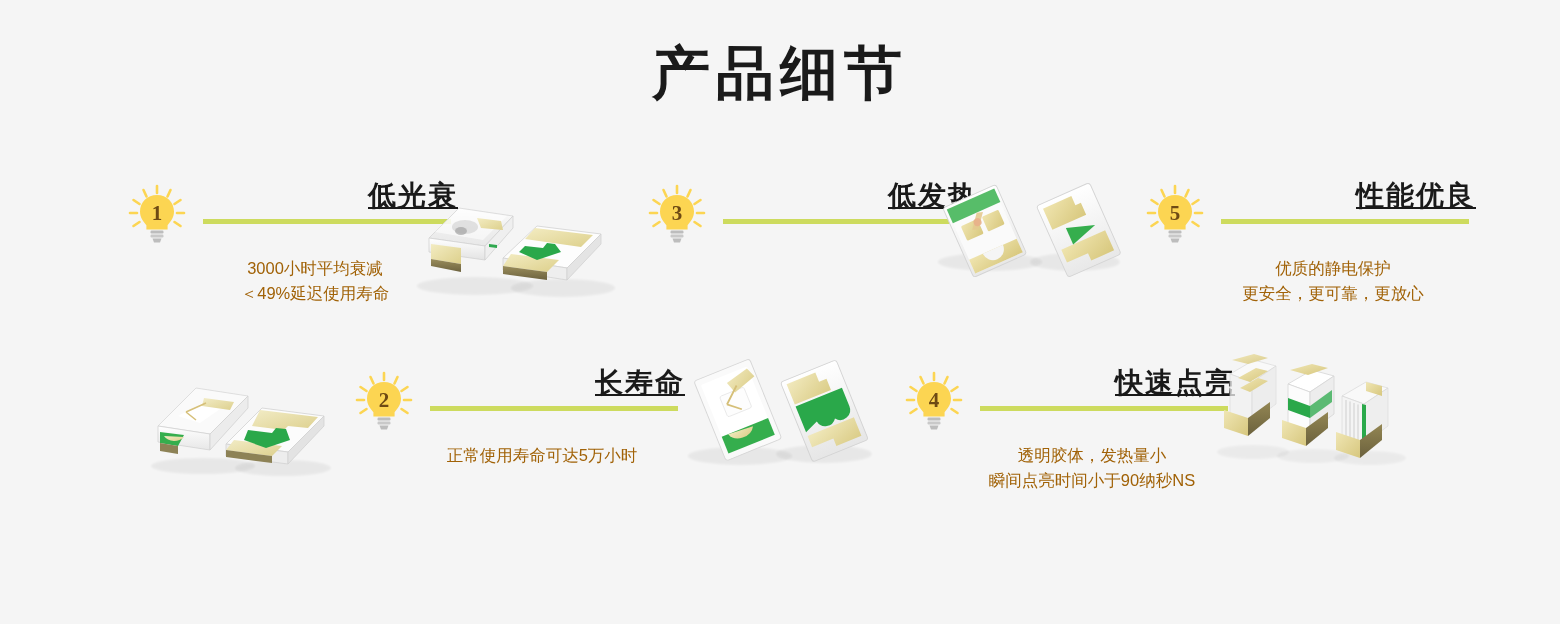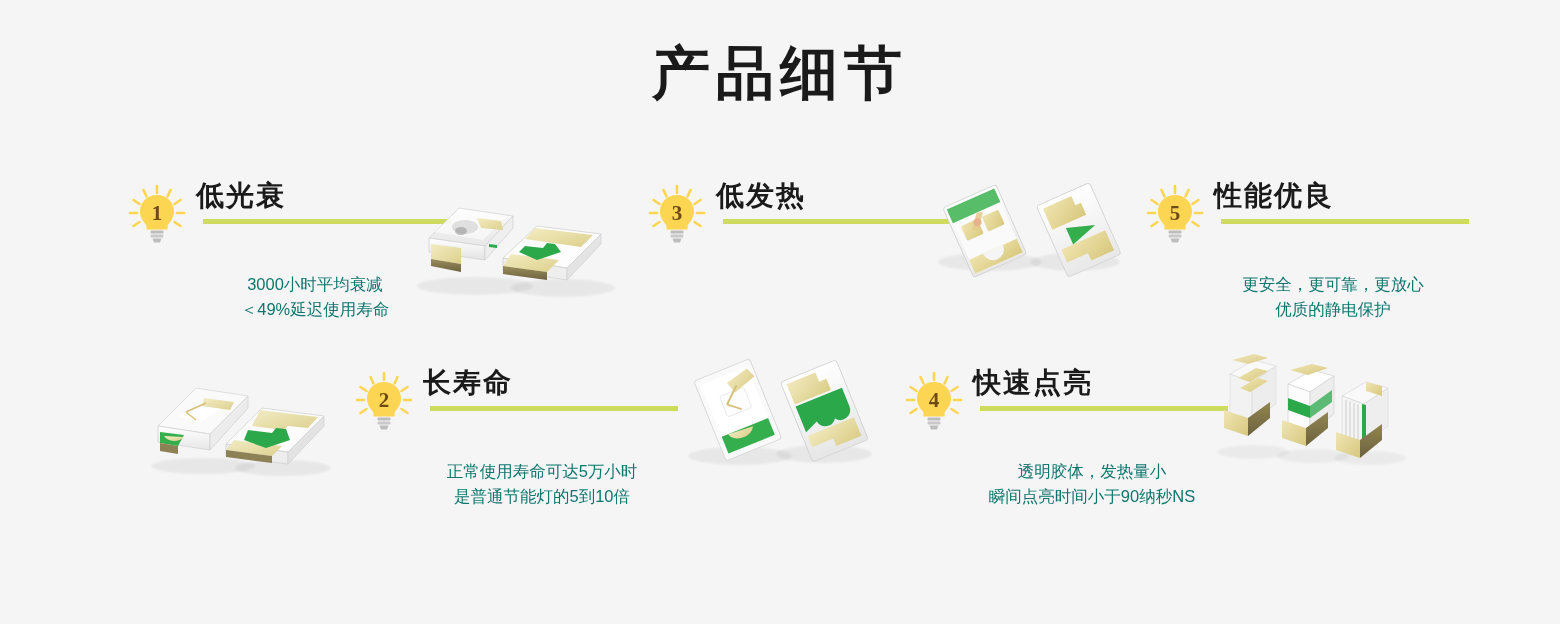--- a/index.html
+++ b/index.html
@@ -56,47 +56,47 @@
     left: 68px;
     top: 0;
     width: 262px;
     height: 62px;
   }
   .feature .headline .htext {
     position: absolute;
     left: 0;
     top: 0;
     width: 262px;
-    text-align: left;
+    text-align: right;
     font-size: 28px;
     font-weight: bold;
     letter-spacing: 2px;
     color: #1a1a1a;
     line-height: 36px;
     white-space: nowrap;
+    text-decoration: underline;
   }
   .feature .headline .hbar {
     position: absolute;
     left: 7px;
     top: 41px;
     width: 248px;
     height: 5px;
     background: #cddb5e;
   }
   .feature .desc {
     position: absolute;
     left: 44px;
     top: 78px;
     width: 286px;
     text-align: center;
     font-size: 16.5px;
-    color: #0f766e;
+    color: #a16207;
     line-height: 25px;
     white-space: nowrap;
-    margin-top: 16px;
   }
   .feature .desc span { display: block; }
 
   
   .bulb svg { display: block; width: 58px; height: 64px; }
 
   
   .product {
     position: absolute;
   }
@@ -272,22 +272,22 @@
         <rect x="22.5" y="50.5" width="13" height="3" rx="1.2" fill="#c9c9c9"></rect>
         <path d="M24.5 54.5 L33.5 54.5 L32 58.5 L26 58.5 Z" fill="#bdbdbd"></path>
         <text x="29" y="36" font-family="'Liberation Serif','DejaVu Serif',serif" font-size="21" font-weight="bold" fill="#6e4a14" text-anchor="middle">5</text>
       </svg>
     </div>
     <div class="headline">
       <div class="htext">性能优良</div>
       <div class="hbar"></div>
     </div>
     <div class="desc">
+      <span>优质的静电保护</span>
       <span>更安全，更可靠，更放心</span>
-      <span>优质的静电保护</span>
     </div>
   </div>
 
   <div class="product" style="left:148px; top:368px;">
     <svg width="185" height="118" viewBox="0 0 185 118" xmlns="http://www.w3.org/2000/svg">
       <defs>
         <linearGradient id="p3gold" x1="0" y1="0" x2="1" y2="1">
           <stop offset="0%" stop-color="#f2ecc6"></stop>
           <stop offset="100%" stop-color="#ddd08e"></stop>
         </linearGradient>
@@ -343,21 +343,20 @@
         <path d="M24.5 54.5 L33.5 54.5 L32 58.5 L26 58.5 Z" fill="#bdbdbd"></path>
         <text x="29" y="36" font-family="'Liberation Serif','DejaVu Serif',serif" font-size="21" font-weight="bold" fill="#6e4a14" text-anchor="middle">2</text>
       </svg>
     </div>
     <div class="headline">
       <div class="htext">长寿命</div>
       <div class="hbar"></div>
     </div>
     <div class="desc">
       <span>正常使用寿命可达5万小时</span>
-      <span>是普通节能灯的5到10倍</span>
     </div>
   </div>
 
   <div class="product" style="left:678px; top:350px;">
     <svg width="200" height="126" viewBox="0 0 200 126" xmlns="http://www.w3.org/2000/svg">
       <defs>
         <linearGradient id="p4gold" x1="0" y1="0" x2="1" y2="1">
           <stop offset="0%" stop-color="#f1e9bd"></stop>
           <stop offset="100%" stop-color="#dbcd88"></stop>
         </linearGradient>

